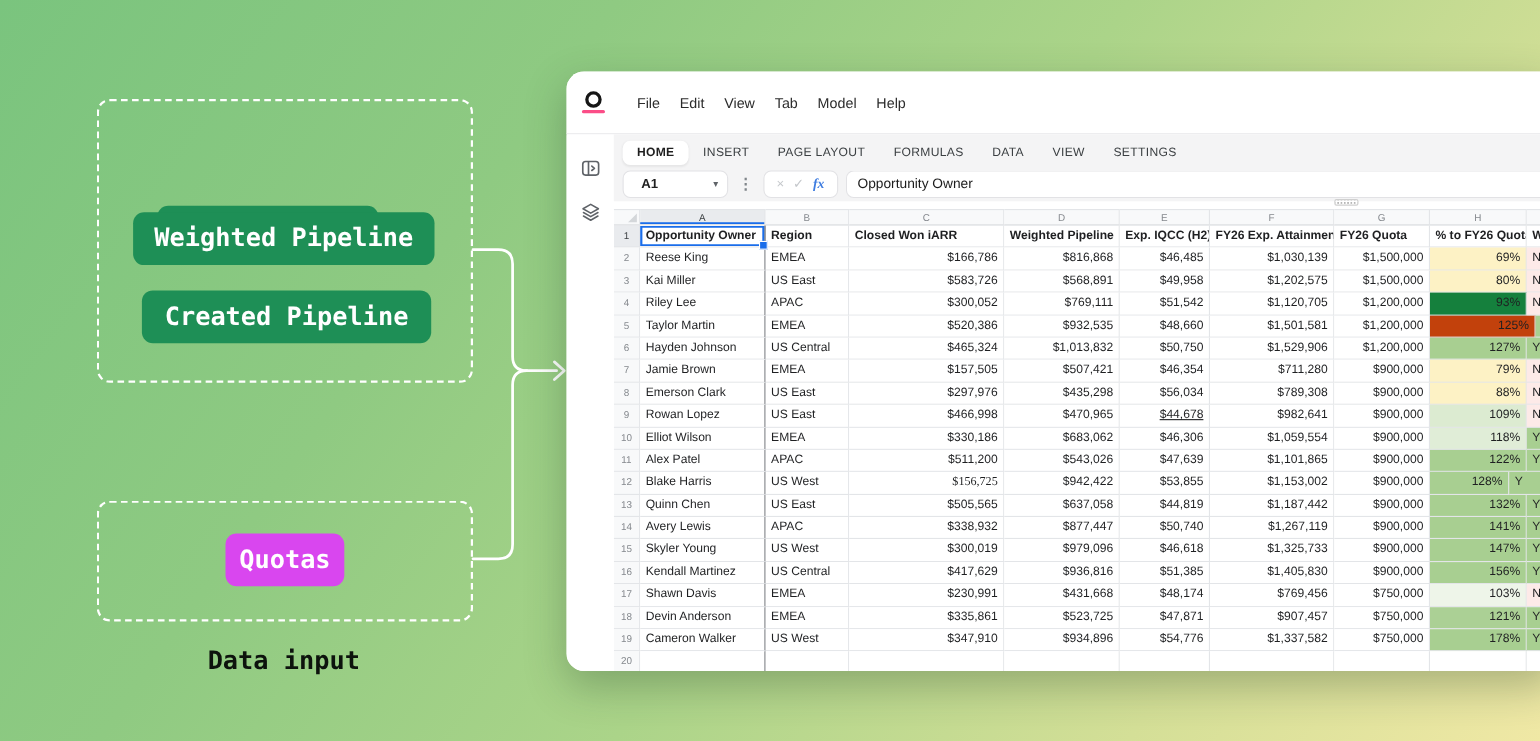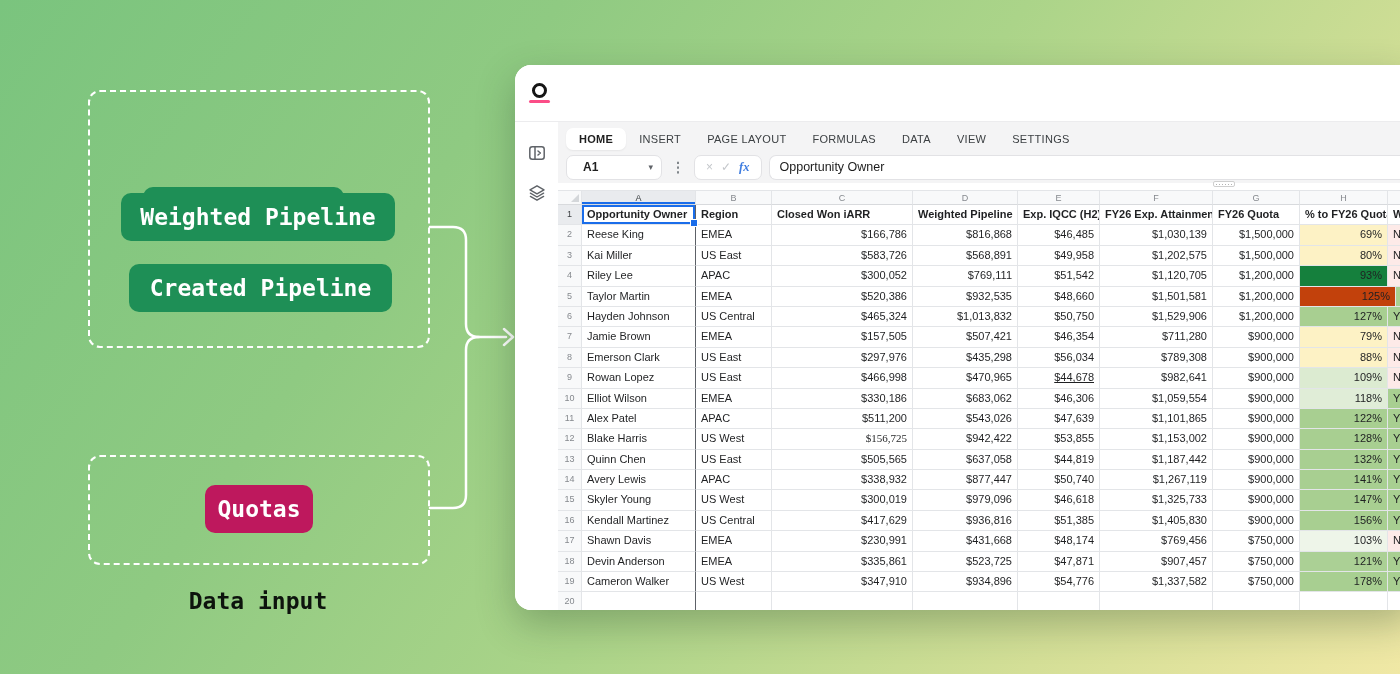--- a/index.html
+++ b/index.html
@@ -86,30 +86,38 @@
     <path d="M430,508 H453 Q466,508 466,495 V350 Q466,337 479,337" fill="none" stroke="#ffffff" stroke-width="2.5" stroke-linecap="round"></path>
     <path d="M504,329 L513,337 L504,345" fill="none" stroke="#ffffff" stroke-width="2.5" stroke-linecap="round" stroke-linejoin="round"></path>
   </svg>
 
   <div class="dashed-box box-warehouse"></div>
   <div class="pill pill-1" style="background: rgb(30, 143, 86);">Closed-Won ARR</div>
   <div class="pill pill-2" style="background: rgb(30, 143, 86);">Weighted Pipeline</div>
   <div class="pill pill-3" style="background: rgb(30, 143, 86);">Created Pipeline</div>
 
   <div class="dashed-box box-input"></div>
-  <div class="pill pill-q" style="background: #be185d;">Quotas</div>
+  <div class="pill pill-q" style="background: #d946ef;">Quotas</div>
   <div class="diagram-label label-input">Data input</div>
 </div>
 
 <div class="window">
   <div class="menubar">
     <div class="logo">
       <div class="logo-circle"></div>
       <div class="logo-bar"></div>
     </div>
+    <div id="menu-items" style="display:flex;">
+        <span class="menu-item">File</span>
+        <span class="menu-item">Edit</span>
+        <span class="menu-item">View</span>
+        <span class="menu-item">Tab</span>
+        <span class="menu-item">Model</span>
+        <span class="menu-item">Help</span>
+      </div>
   </div>
 
   <div class="sidebar">
     <svg class="side-icon" width="20" height="20" viewBox="0 0 20 20">
       <rect x="2.8" y="3.8" width="14.4" height="12.4" rx="2.5" fill="none" stroke="currentColor" stroke-width="1.5"></rect>
       <line x1="8" y1="3.8" x2="8" y2="16.2" stroke="currentColor" stroke-width="1.5"></line>
       <polyline points="11,8 13.4,10 11,12" fill="none" stroke="currentColor" stroke-width="1.5" stroke-linecap="round" stroke-linejoin="round"></polyline>
     </svg>
     <svg class="side-icon" width="20" height="20" viewBox="0 0 20 20">
       <path d="M10 2.8 L17 6.8 L10 10.8 L3 6.8 Z" fill="none" stroke="currentColor" stroke-width="1.4" stroke-linejoin="round"></path>
@@ -295,21 +303,21 @@
         </div>
         <div class="grid-row">
           <div class="cell gutter-cell" style="width: 24px;">12</div>
           <div class="cell freeze" style="width: 114px;">Blake Harris</div>
           <div class="cell" style="width: 76px;">US West</div>
           <div class="cell num" style="width: 141px; font-family: Liberation Serif, serif;">$156,725</div>
           <div class="cell num" style="width: 105px;">$942,422</div>
           <div class="cell num" style="width: 82px;">$53,855</div>
           <div class="cell num" style="width: 113px;">$1,153,002</div>
           <div class="cell num" style="width: 87px;">$900,000</div>
-          <div class="cell num" style="width: 88px; background: rgb(168, 207, 145);">128%</div>
+          <div class="cell num" style="width: 72px; background: rgb(168, 207, 145);">128%</div>
           <div class="cell" style="width: 90px; background: rgb(168, 207, 145);">Y</div>
         </div>
         <div class="grid-row">
           <div class="cell gutter-cell" style="width: 24px;">13</div>
           <div class="cell freeze" style="width: 114px;">Quinn Chen</div>
           <div class="cell" style="width: 76px;">US East</div>
           <div class="cell num" style="width: 141px;">$505,565</div>
           <div class="cell num" style="width: 105px;">$637,058</div>
           <div class="cell num" style="width: 82px;">$44,819</div>
           <div class="cell num" style="width: 113px;">$1,187,442</div>

